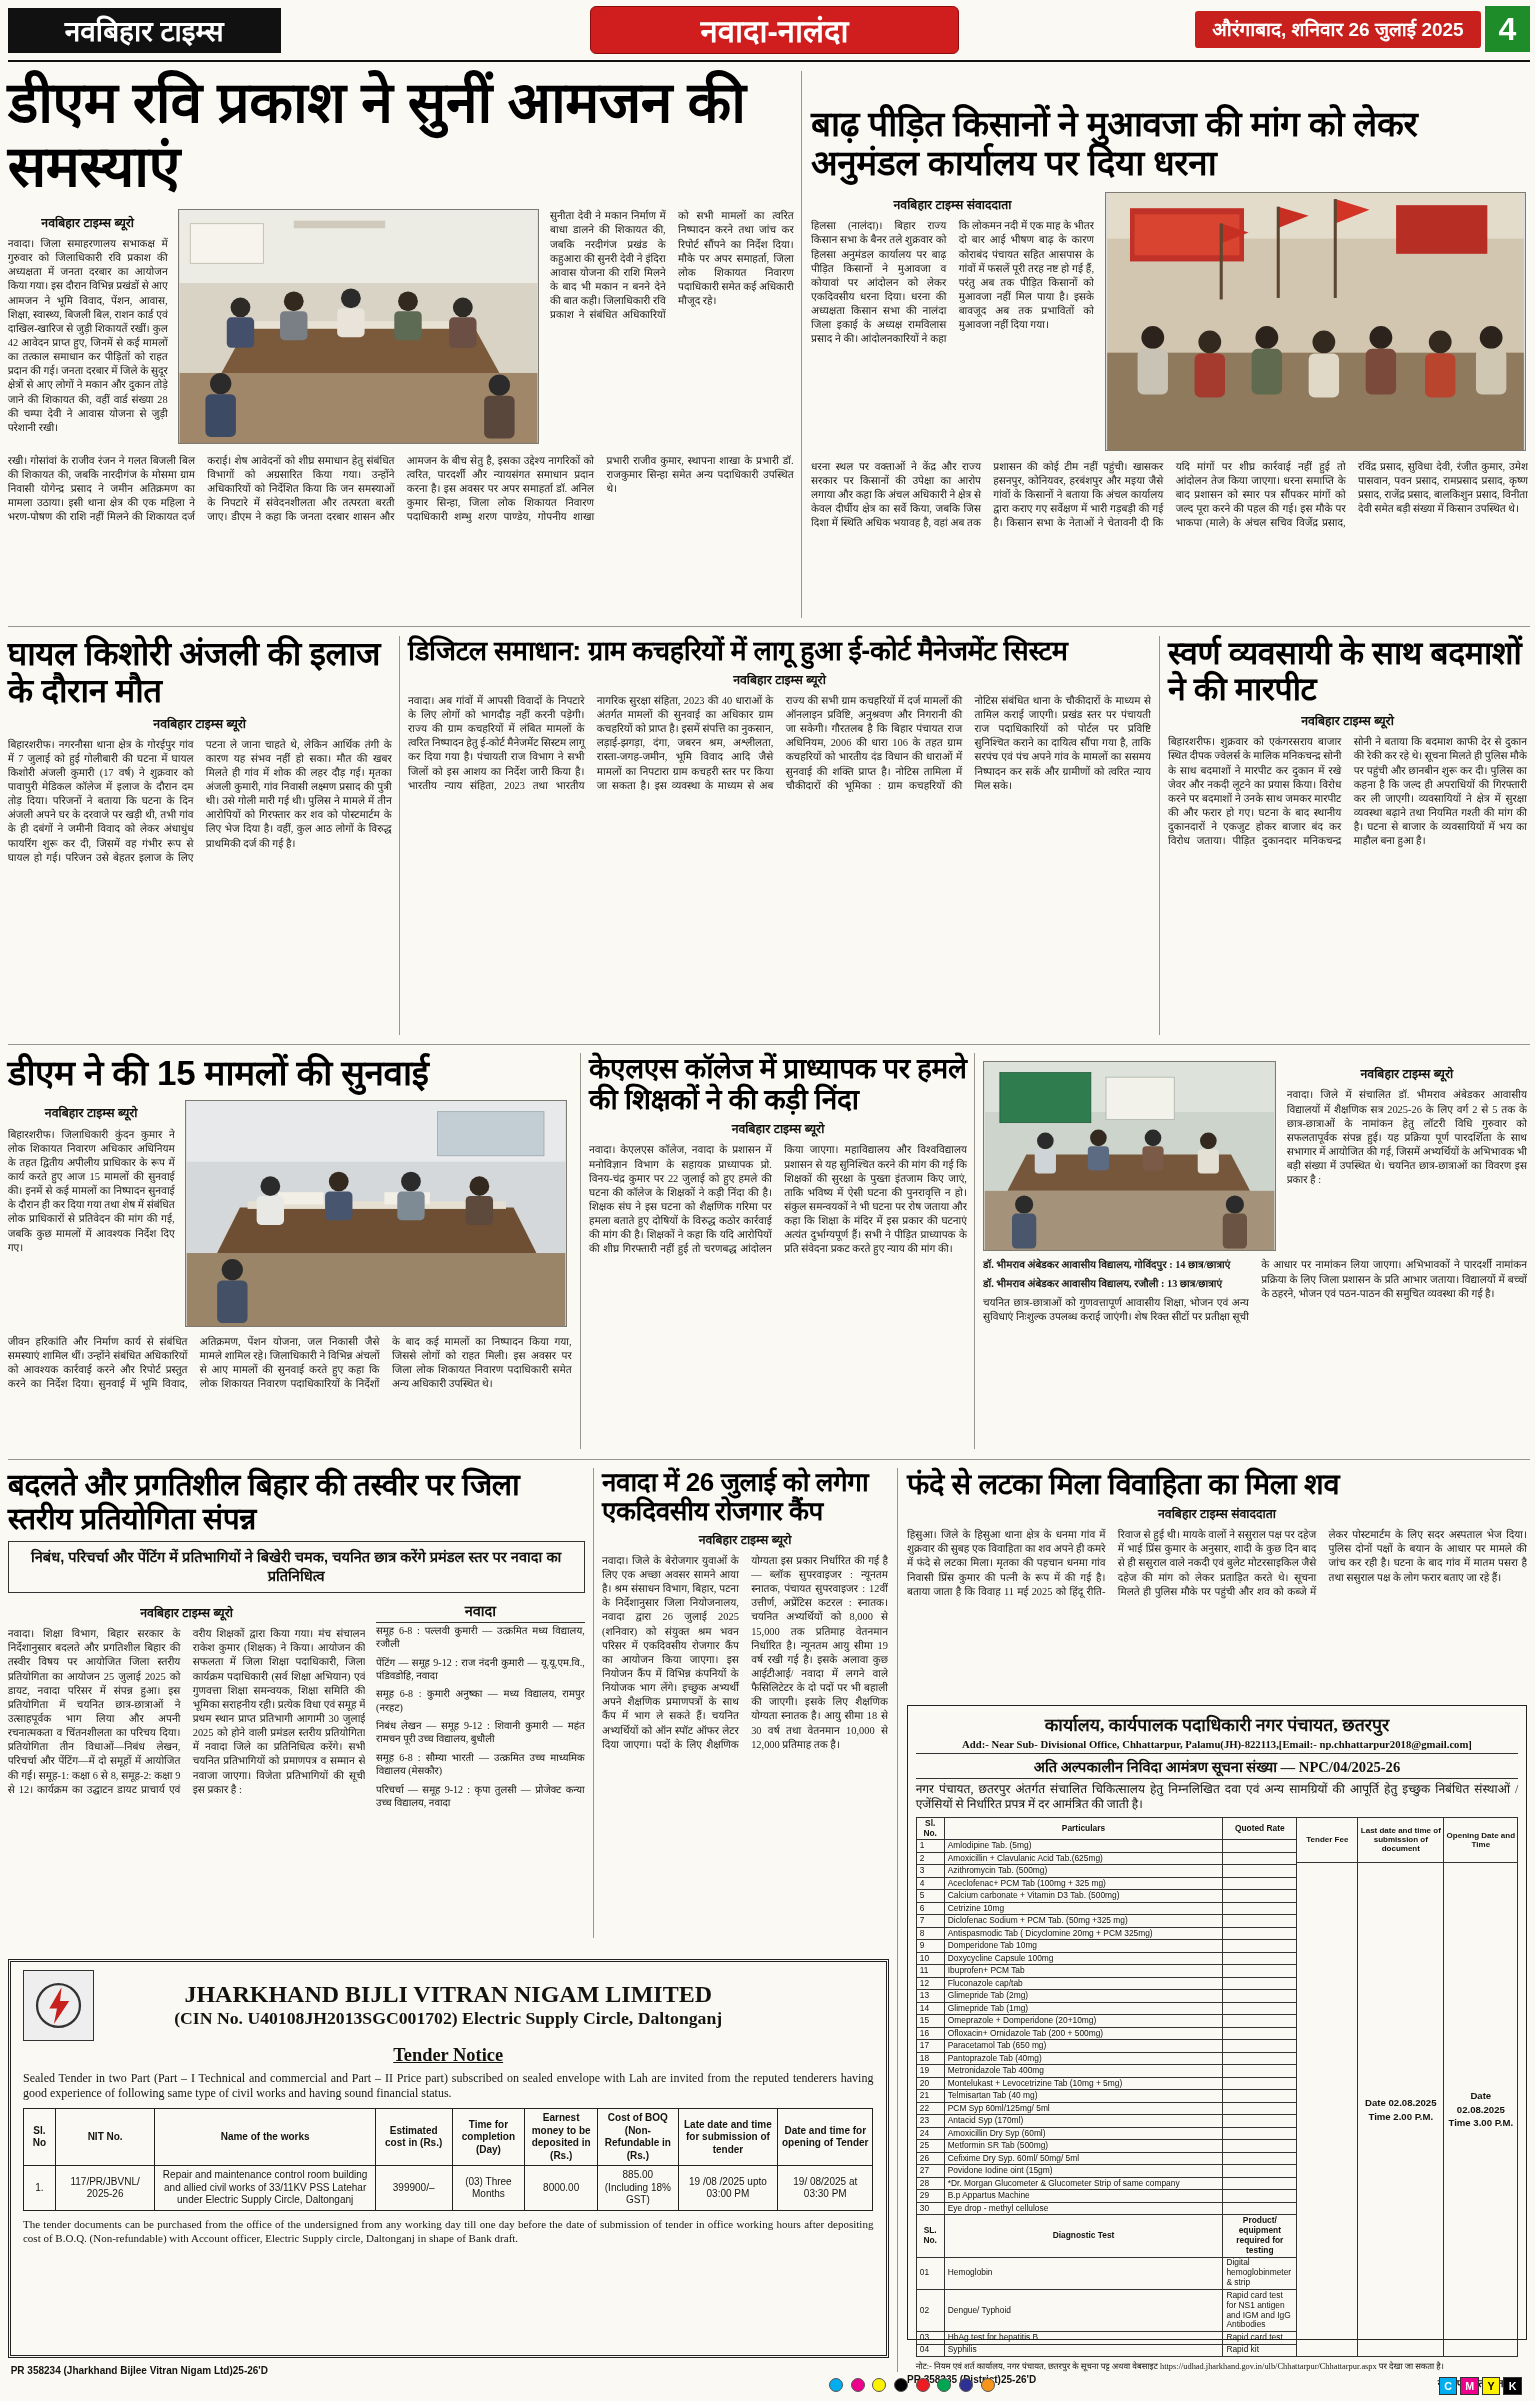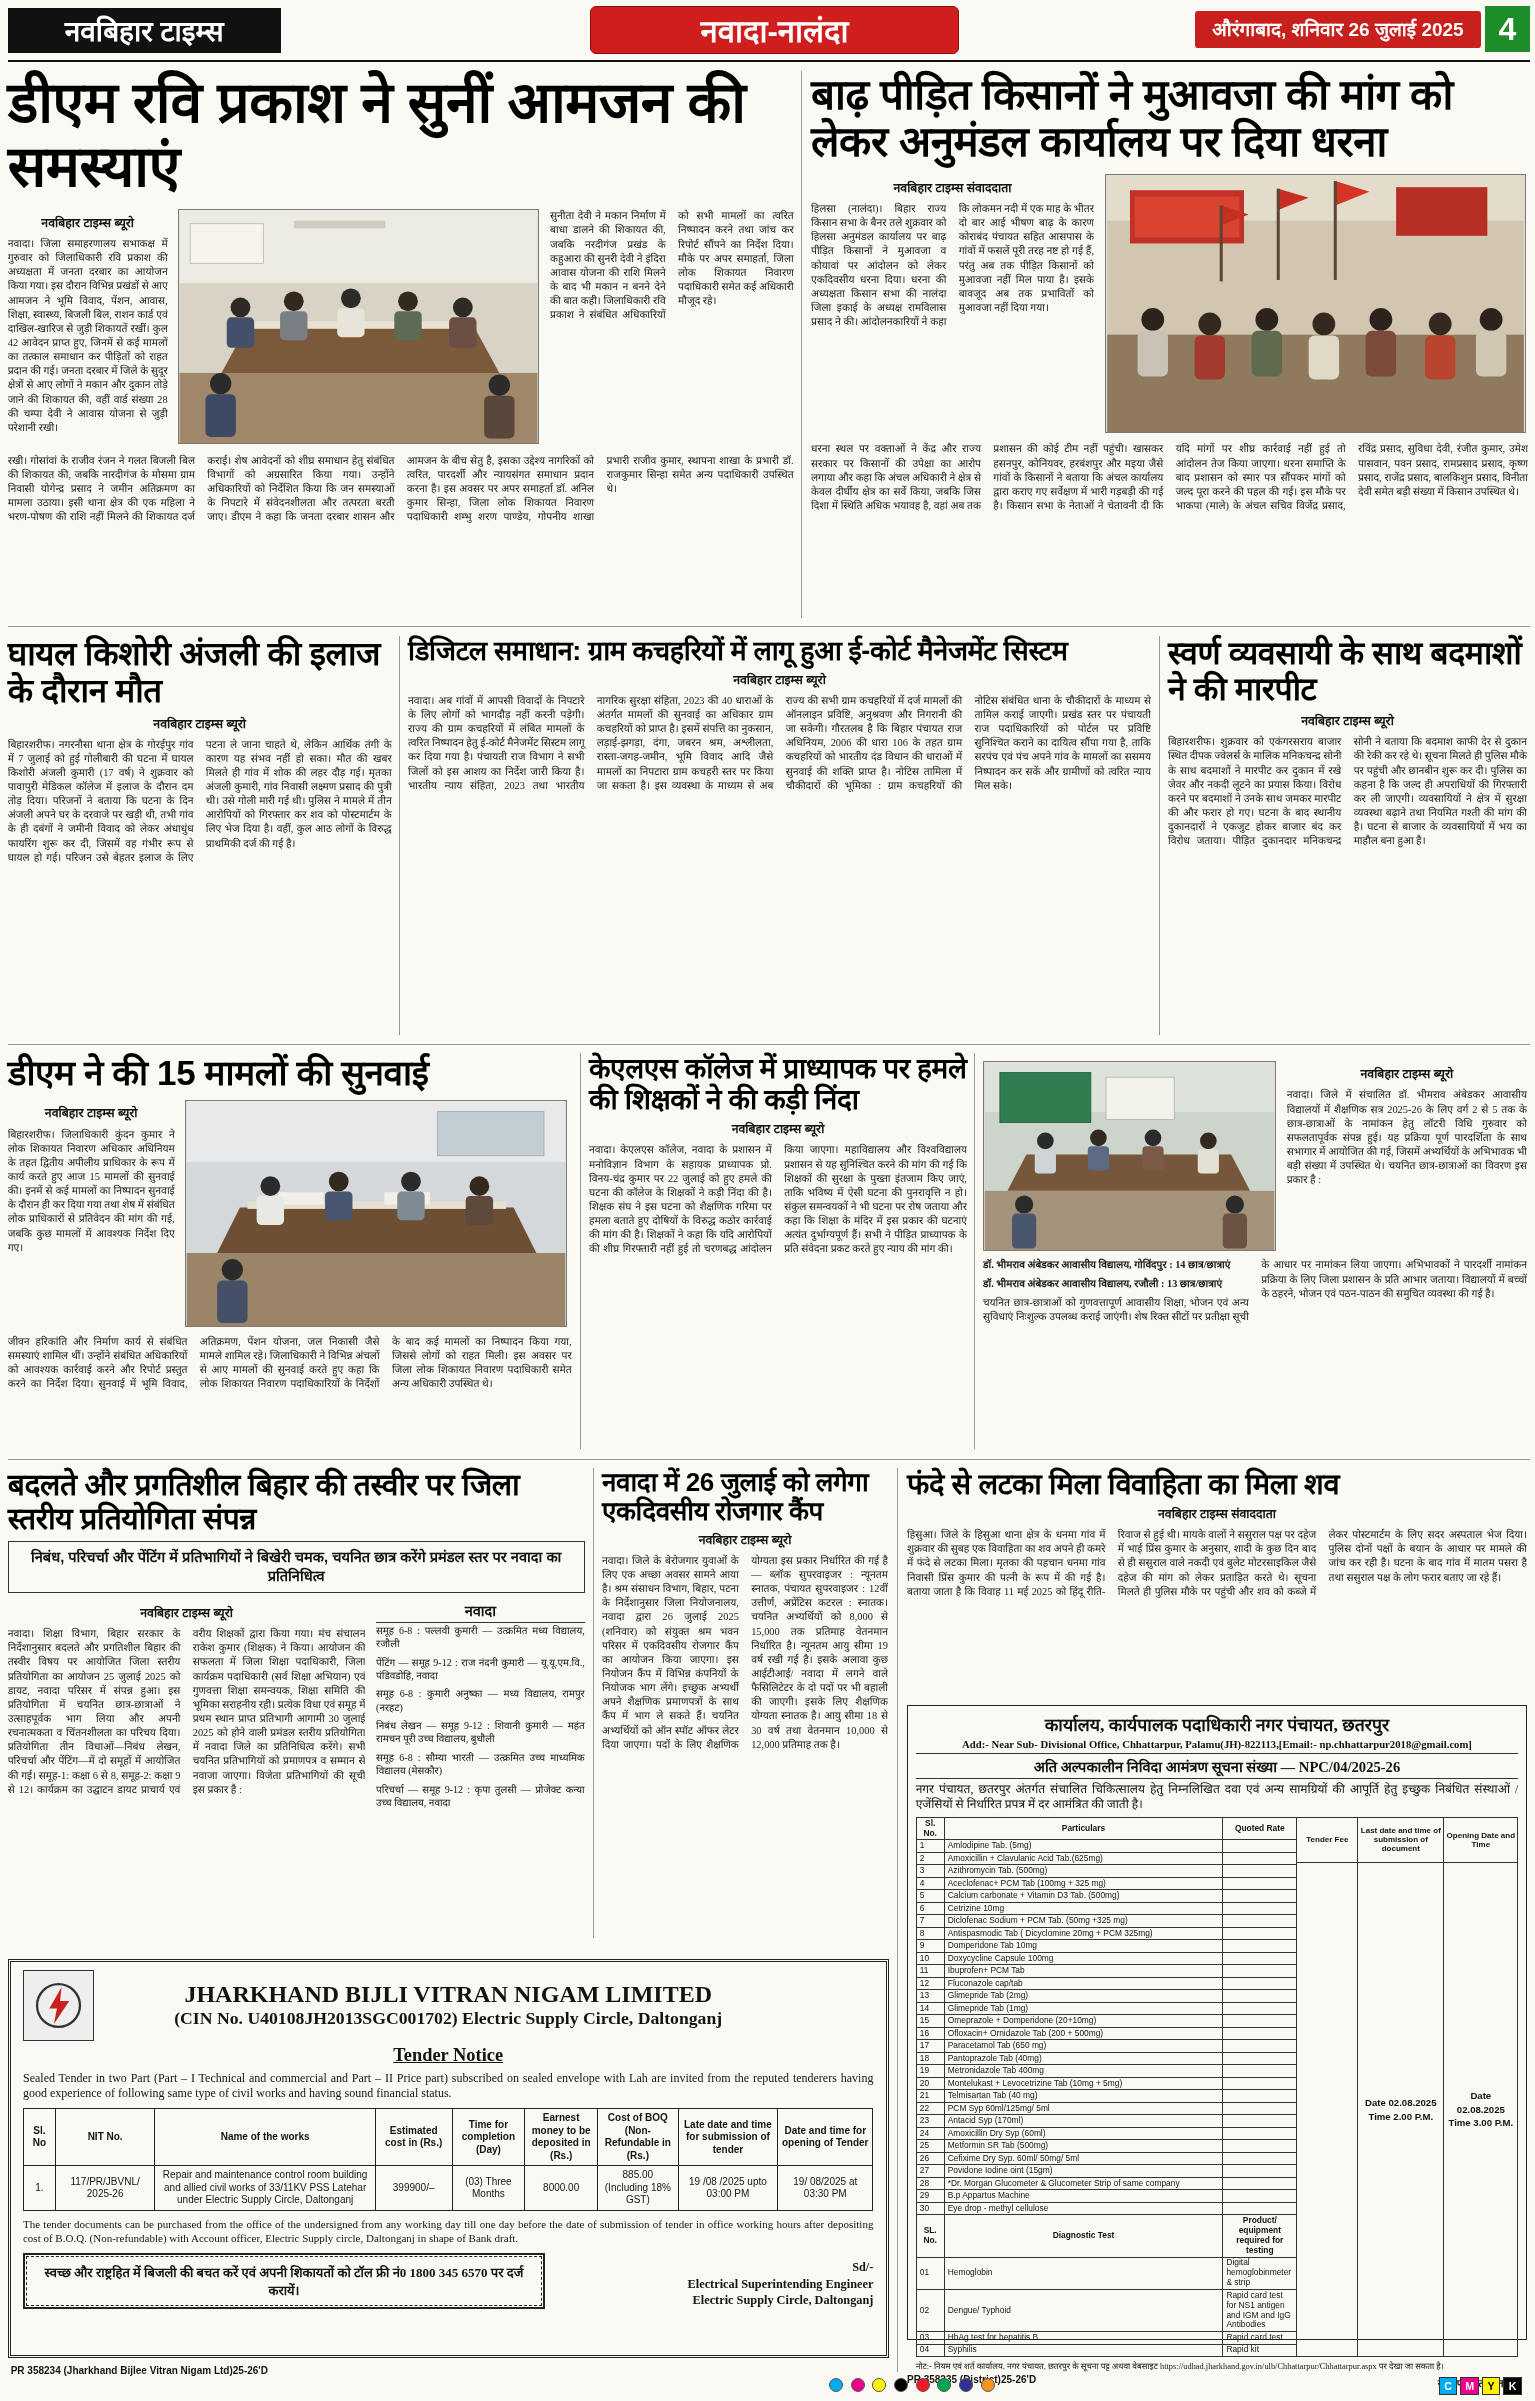--- a/index.html
+++ b/index.html
@@ -131,21 +131,21 @@
       <div class="clip" style="flex:1;">
         <div class="body-text cols-2" style="height:100%;">सुनीता देवी ने मकान निर्माण में बाधा डालने की शिकायत की, जबकि नरदीगंज प्रखंड के कहुआरा की सुनरी देवी ने इंदिरा आवास योजना की राशि मिलने के बाद भी मकान न बनने देने की बात कही। जिलाधिकारी रवि प्रकाश ने संबंधित अधिकारियों को सभी मामलों का त्वरित निष्पादन करने तथा जांच कर रिपोर्ट सौंपने का निर्देश दिया। मौके पर अपर समाहर्ता, जिला लोक शिकायत निवारण पदाधिकारी समेत कई अधिकारी मौजूद रहे।</div>
       </div>
     </div>
     <div class="body-text cols-4 clip" style="margin-top:9.2px; height:150px;">रखी। गोसांवां के राजीव रंजन ने गलत बिजली बिल की शिकायत की, जबकि नारदीगंज के मोसमा ग्राम निवासी योगेन्द्र प्रसाद ने जमीन अतिक्रमण का मामला उठाया। इसी थाना क्षेत्र की एक महिला ने भरण-पोषण की राशि नहीं मिलने की शिकायत दर्ज कराई। शेष आवेदनों को शीघ्र समाधान हेतु संबंधित विभागों को अग्रसारित किया गया। उन्होंने अधिकारियों को निर्देशित किया कि जन समस्याओं के निपटारे में संवेदनशीलता और तत्परता बरती जाए। डीएम ने कहा कि जनता दरबार शासन और आमजन के बीच सेतु है, इसका उद्देश्य नागरिकों को त्वरित, पारदर्शी और न्यायसंगत समाधान प्रदान करना है। इस अवसर पर अपर समाहर्ता डॉ. अनिल कुमार सिन्हा, जिला लोक शिकायत निवारण पदाधिकारी शम्भु शरण पाण्डेय, गोपनीय शाखा प्रभारी राजीव कुमार, स्थापना शाखा के प्रभारी डॉ. राजकुमार सिन्हा समेत अन्य पदाधिकारी उपस्थित थे।</div>
   </div>
 
   <div class="abs vrule" style="left:801px; top:71px; height:547px;"></div>
 
   <div class="abs" style="left:811px; top:71px; width:717px; height:547px;">
-    <div class="hl" style="font-size:42px;">बाढ़ पीड़ित किसानों ने मुआवजा की मांग को लेकर अनुमंडल कार्यालय पर दिया धरना</div>
+    <div class="hl" style="font-size:35px;margin-top:33px;">बाढ़ पीड़ित किसानों ने मुआवजा की मांग को लेकर अनुमंडल कार्यालय पर दिया धरना</div>
     <div class="flexrow" style="margin-top:9.2px; height:259px;">
       <div style="width:283px;" class="clip">
         <div class="byline">नवबिहार टाइम्स संवाददाता</div>
         <div class="body-text cols-2" style="height:224px;">हिलसा (नालंदा)। बिहार राज्य किसान सभा के बैनर तले शुक्रवार को हिलसा अनुमंडल कार्यालय पर बाढ़ पीड़ित किसानों ने मुआवजा व कोयावां पर आंदोलन को लेकर एकदिवसीय धरना दिया। धरना की अध्यक्षता किसान सभा की नालंदा जिला इकाई के अध्यक्ष रामविलास प्रसाद ने की। आंदोलनकारियों ने कहा कि लोकमन नदी में एक माह के भीतर दो बार आई भीषण बाढ़ के कारण कोराबंद पंचायत सहित आसपास के गांवों में फसलें पूरी तरह नष्ट हो गई हैं, परंतु अब तक पीड़ित किसानों को मुआवजा नहीं मिल पाया है। इसके बावजूद अब तक प्रभावितों को मुआवजा नहीं दिया गया।</div>
       </div>
       <svg class="photo" width="421" height="259" viewBox="0 0 548 338">
         <rect width="548" height="338" fill="#d3c6b0"></rect>
         <rect width="548" height="60" fill="#e4dcca"></rect>
         <rect x="30" y="20" width="150" height="70" fill="#c03227"></rect>
         <rect x="36" y="28" width="138" height="54" fill="#d8442f"></rect>
@@ -574,28 +574,20 @@
           <td style="width:77px;">399900/–</td>
           <td style="width:73px;">(03) Three Months</td>
           <td style="width:73px;">8000.00</td>
           <td style="width:81px;">885.00 (Including 18% GST)</td>
           <td style="width:100px;">19 /08 /2025 upto 03:00 PM</td>
           <td style="width:96px;">19/ 08/2025 at 03:30 PM</td>
         </tr>
       </tbody>
     </table>
     <div class="t1-note">The tender documents can be purchased from the office of the undersigned from any working day till one day before the date of submission of tender in office working hours after depositing cost of B.O.Q. (Non-refundable) with Account officer, Electric Supply circle, Daltonganj in shape of Bank draft.</div>
-    <div class="t1-bottom">
-      <div class="slogan">स्वच्छ और राष्ट्रहित में बिजली की बचत करें एवं अपनी शिकायतों को टॉल फ्री नं0 1800 345 6570 पर दर्ज करायें।</div>
-      <div class="sig">
-        <div>Sd/-</div>
-        <div>Electrical Superintending Engineer</div>
-        <div>Electric Supply Circle, Daltonganj</div>
-      </div>
-    </div>
   </div>
   <div class="abs pr-line" style="left:10.7px; top:2365px;">PR 358234 (Jharkhand Bijlee Vitran Nigam Ltd)25-26'D</div>
 
   <div class="abs dots" style="left:829px; top:2378px;">
     <span class="dot d1"></span>
     <span class="dot d2"></span>
     <span class="dot d3"></span>
     <span class="dot d4"></span>
     <span class="dot d5"></span>
     <span class="dot d6"></span>

